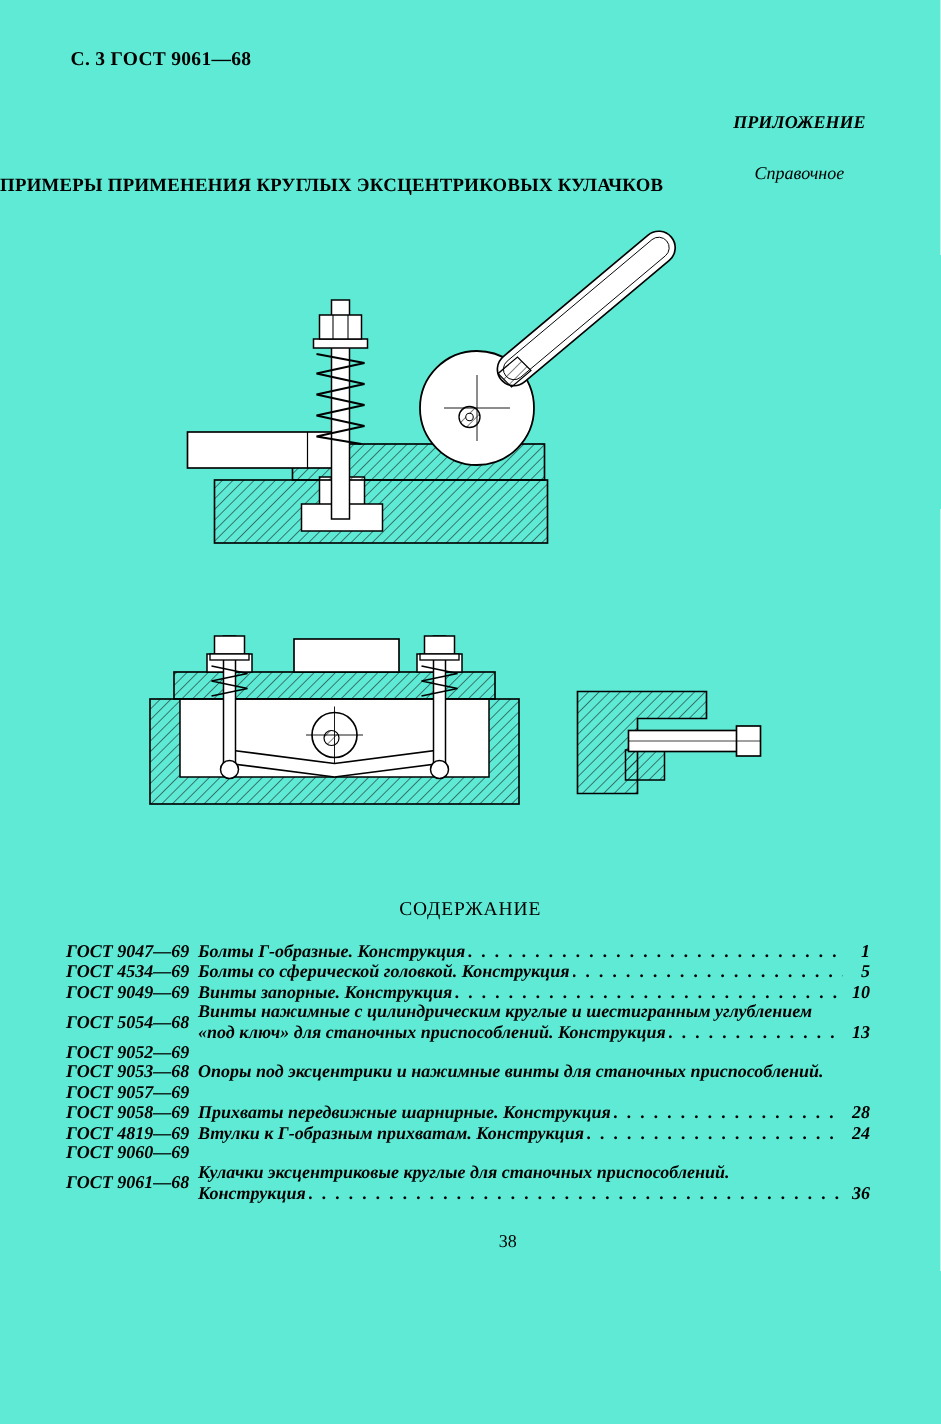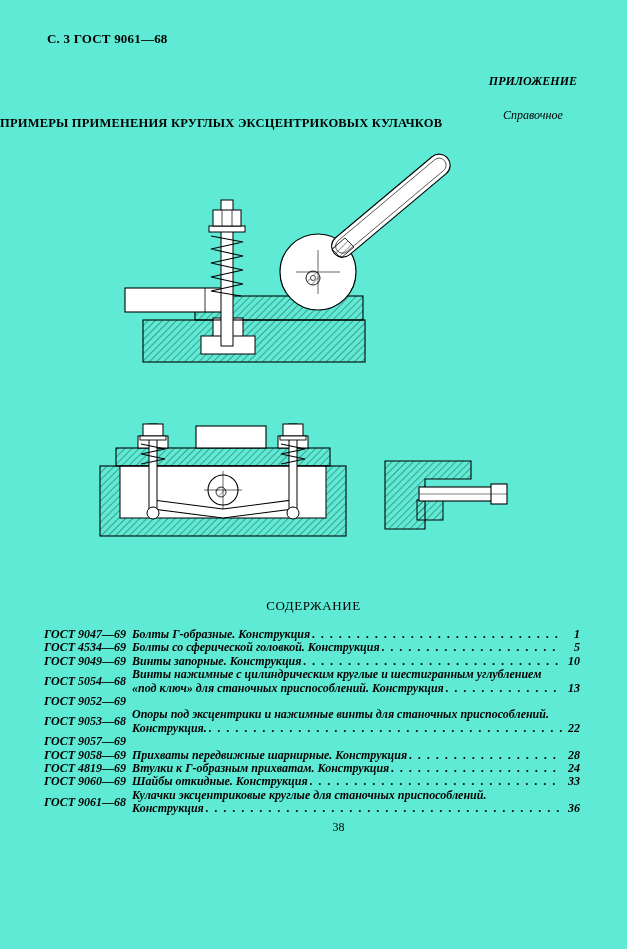--- a/index.html
+++ b/index.html
@@ -179,25 +179,20 @@
     </div>
 
     <div class="toc-row">
       <span class="toc-code">ГОСТ 9052—69</span>
     </div>
 
     <div class="toc-row">
       <span class="toc-code">ГОСТ 9053—68</span>
       <div class="toc-main">
         <div class="toc-pre">Опоры под эксцентрики и нажимные винты для станочных приспособлений.</div>
-        <div class="toc-last">
-          <span class="toc-title">Конструкция.</span>
-          <span class="toc-leader"></span>
-          <span class="toc-page">22</span>
-        </div>
       </div>
     </div>
 
     <div class="toc-row">
       <span class="toc-code">ГОСТ 9057—69</span>
     </div>
 
     <div class="toc-row">
       <span class="toc-code">ГОСТ 9058—69</span>
       <div class="toc-main">
@@ -217,28 +212,20 @@
         <div class="toc-last">
           <span class="toc-title">Втулки к Г-образным прихватам. Конструкция</span>
           <span class="toc-leader"></span>
           <span class="toc-page">24</span>
         </div>
       </div>
     </div>
 
     <div class="toc-row">
       <span class="toc-code">ГОСТ 9060—69</span>
-      <div class="toc-main">
-
-        <div class="toc-last">
-          <span class="toc-title">Шайбы откидные. Конструкция</span>
-          <span class="toc-leader"></span>
-          <span class="toc-page">33</span>
-        </div>
-      </div>
     </div>
 
     <div class="toc-row">
       <span class="toc-code">ГОСТ 9061—68</span>
       <div class="toc-main">
         <div class="toc-pre">Кулачки эксцентриковые круглые для станочных приспособлений.</div>
         <div class="toc-last">
           <span class="toc-title">Конструкция</span>
           <span class="toc-leader"></span>
           <span class="toc-page">36</span>

